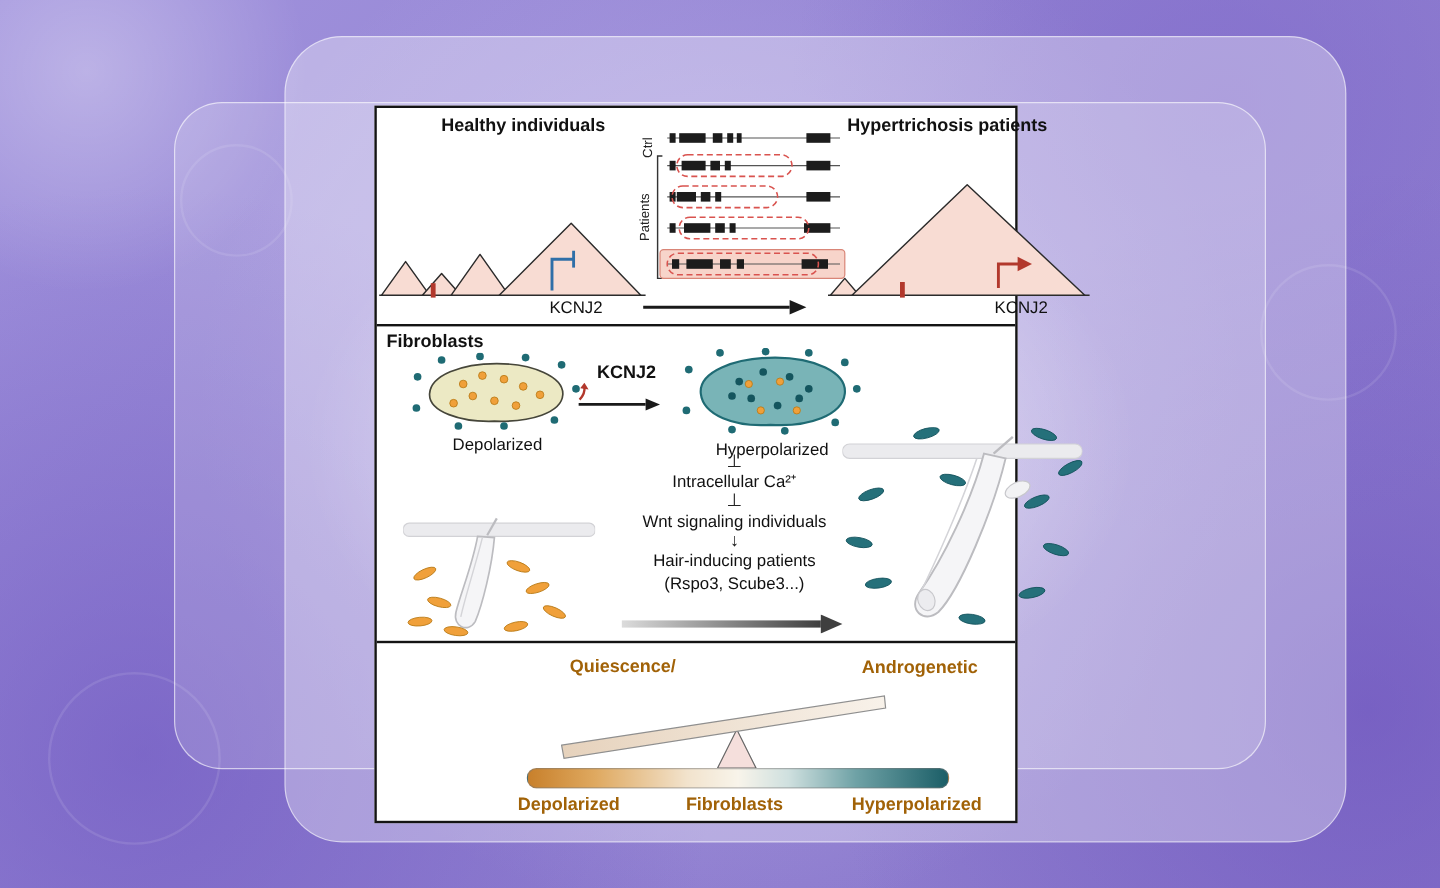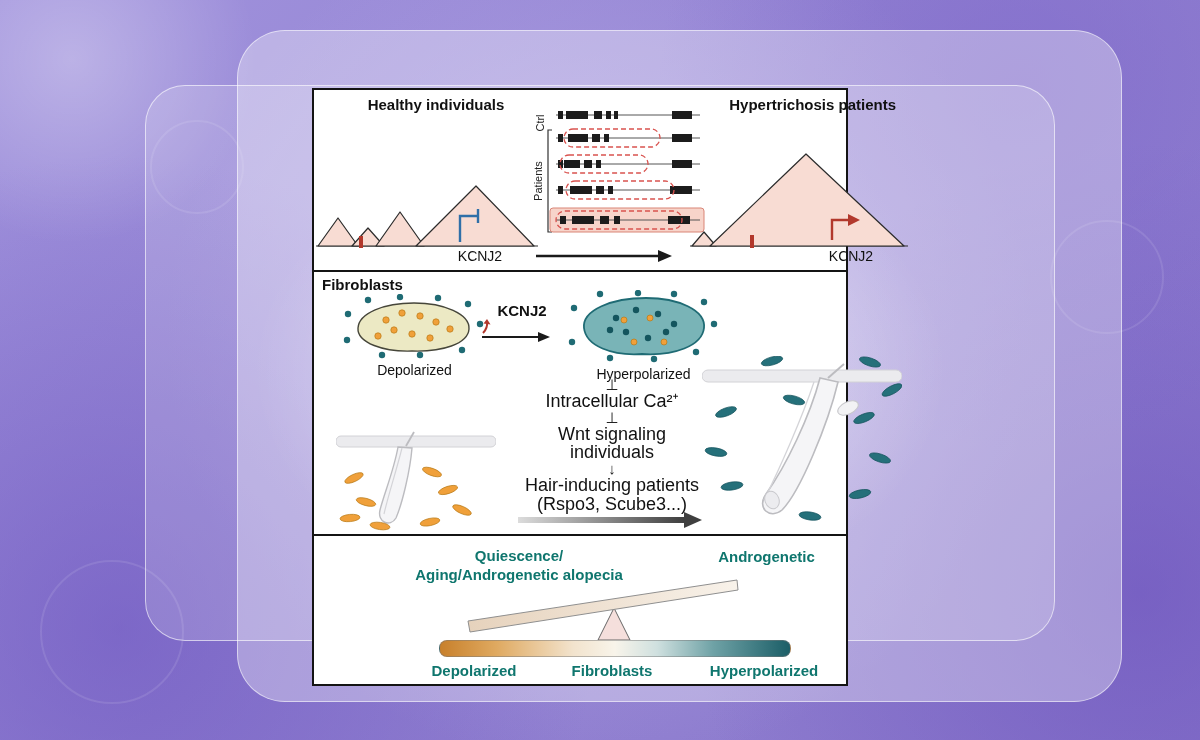--- a/index.html
+++ b/index.html
@@ -27,26 +27,26 @@
   .section{position:relative;width:100%;box-sizing:border-box;}
   .s1{height:182px;border-bottom:2px solid #141414;}
   .s2{height:264px;border-bottom:2px solid #141414;}
   .s3{height:148px;}
   .hd{position:absolute;font-size:15px;font-weight:bold;color:#111;}
   .lbl{position:absolute;font-size:14px;color:#111;text-align:center;}
   .vlabel{position:absolute;font-size:11px;color:#222;transform:rotate(-90deg);transform-origin:center;
     white-space:nowrap;text-align:center;}
   .cascade{position:absolute;left:200px;top:106px;width:196px;display:flex;flex-direction:column;
     align-items:center;gap:1px;text-align:center;color:#111;}
-  .cascade .txt{font-size:18px;line-height:18px;}
+  .cascade .txt{font-size:14px;line-height:18px;}
   .cascade .sym{font-size:15px;line-height:13px;color:#222;}
   .grad-bar{position:absolute;left:125px;top:104px;width:350px;height:15px;border-radius:8px;
     border:1px solid rgba(120,120,120,0.5);
     background:linear-gradient(90deg,#c8802b 0%,#dfa960 16%,#f2e3cd 38%,#f8f4ea 50%,#cfe0df 62%,#6fa2a6 78%,#1b5e67 100%);}
-  .bold15{font-size:15px;font-weight:bold;color:#0f766e;text-align:center;position:absolute;}
+  .bold15{font-size:15px;font-weight:bold;color:#a16207;text-align:center;position:absolute;}
   svg{display:block;}
 </style>
 </head>
 <body>
 
 <div class="stage">
   <div class="bokeh" style="left:40px;top:560px;width:140px;height:140px;"></div>
   <div class="bokeh" style="left:1050px;top:220px;width:110px;height:110px;"></div>
   <div class="bokeh" style="left:150px;top:120px;width:90px;height:90px;"></div>
   <div class="glass glass-b"></div>
@@ -134,21 +134,21 @@
           <path d="M396,156 L492,64 L590,156 Z"></path>
         </g>
         <rect x="436" y="145" width="4" height="13" fill="#b2382c"></rect>
         <g>
           <path d="M518,150 L518,130 L536,130" fill="none" stroke="#b2382c" stroke-width="2.4"></path>
           <polygon points="534,124 546,130 534,136" fill="#b2382c"></polygon>
         </g>
       </svg>
 
       <div class="hd" style="left:32px;top:6px;width:180px;text-align:center;">Healthy individuals</div>
-      <div class="hd" style="left:392px;top:6px;width:190px;text-align:right;">Hypertrichosis patients</div>
+      <div class="hd" style="left:392px;top:6px;width:190px;text-align:left;">Hypertrichosis patients</div>
       <div class="vlabel" style="left:211px;top:27px;width:30px;height:12px;">Ctrl</div>
       <div class="vlabel" style="left:197px;top:85px;width:54px;height:12px;">Patients</div>
       <div class="lbl" style="left:121px;top:158px;width:90px;">KCNJ2</div>
       <div class="lbl" style="left:492px;top:158px;width:90px;">KCNJ2</div>
     </div>
 
     <div class="section s2">
       <div class="hd" style="left:8px;top:4px;">Fibroblasts</div>
 
       <svg class="abs" style="left:28px;top:22px;" width="145" height="66" viewBox="0 0 145 66">
@@ -280,21 +280,20 @@
           </linearGradient>
         </defs>
         <rect x="0" y="5" width="166" height="6" fill="url(#garrow)"></rect>
         <polygon points="166,0 184,8 166,16" fill="#3f3f3f"></polygon>
       </svg>
     </div>
 
     <div class="section s3">
       <div class="bold15" style="left:100px;top:10px;width:210px;line-height:19px;">
         <div>Quiescence/</div>
-        <div>Aging/Androgenetic alopecia</div>
       </div>
       <div class="bold15" style="left:395px;top:12px;width:115px;">Androgenetic</div>
 
       <svg class="abs" style="left:140px;top:36px;" width="320" height="70" viewBox="0 0 320 70">
         <defs>
           <linearGradient id="plankGrad" x1="0" y1="0" x2="1" y2="0">
             <stop offset="0" stop-color="#e6d2bc"></stop>
               <stop offset="1" stop-color="#f8f2ea"></stop>
           </linearGradient>
         </defs>

